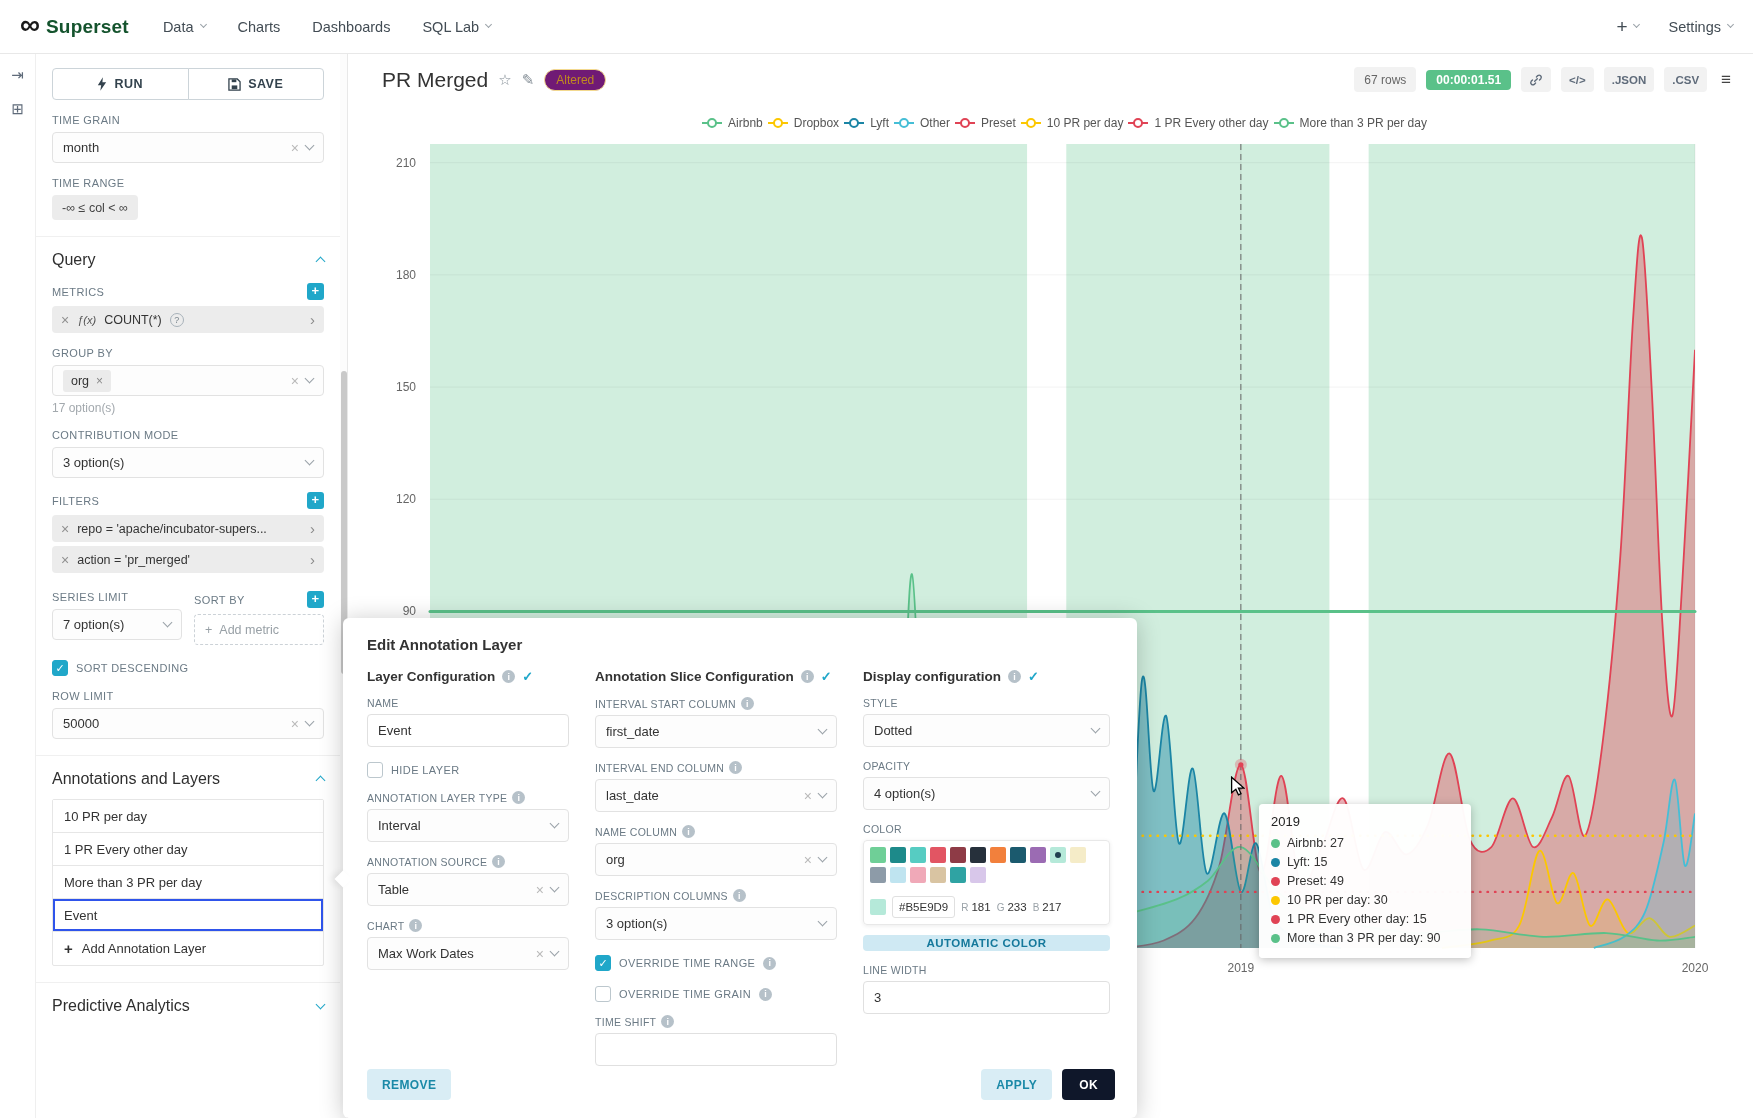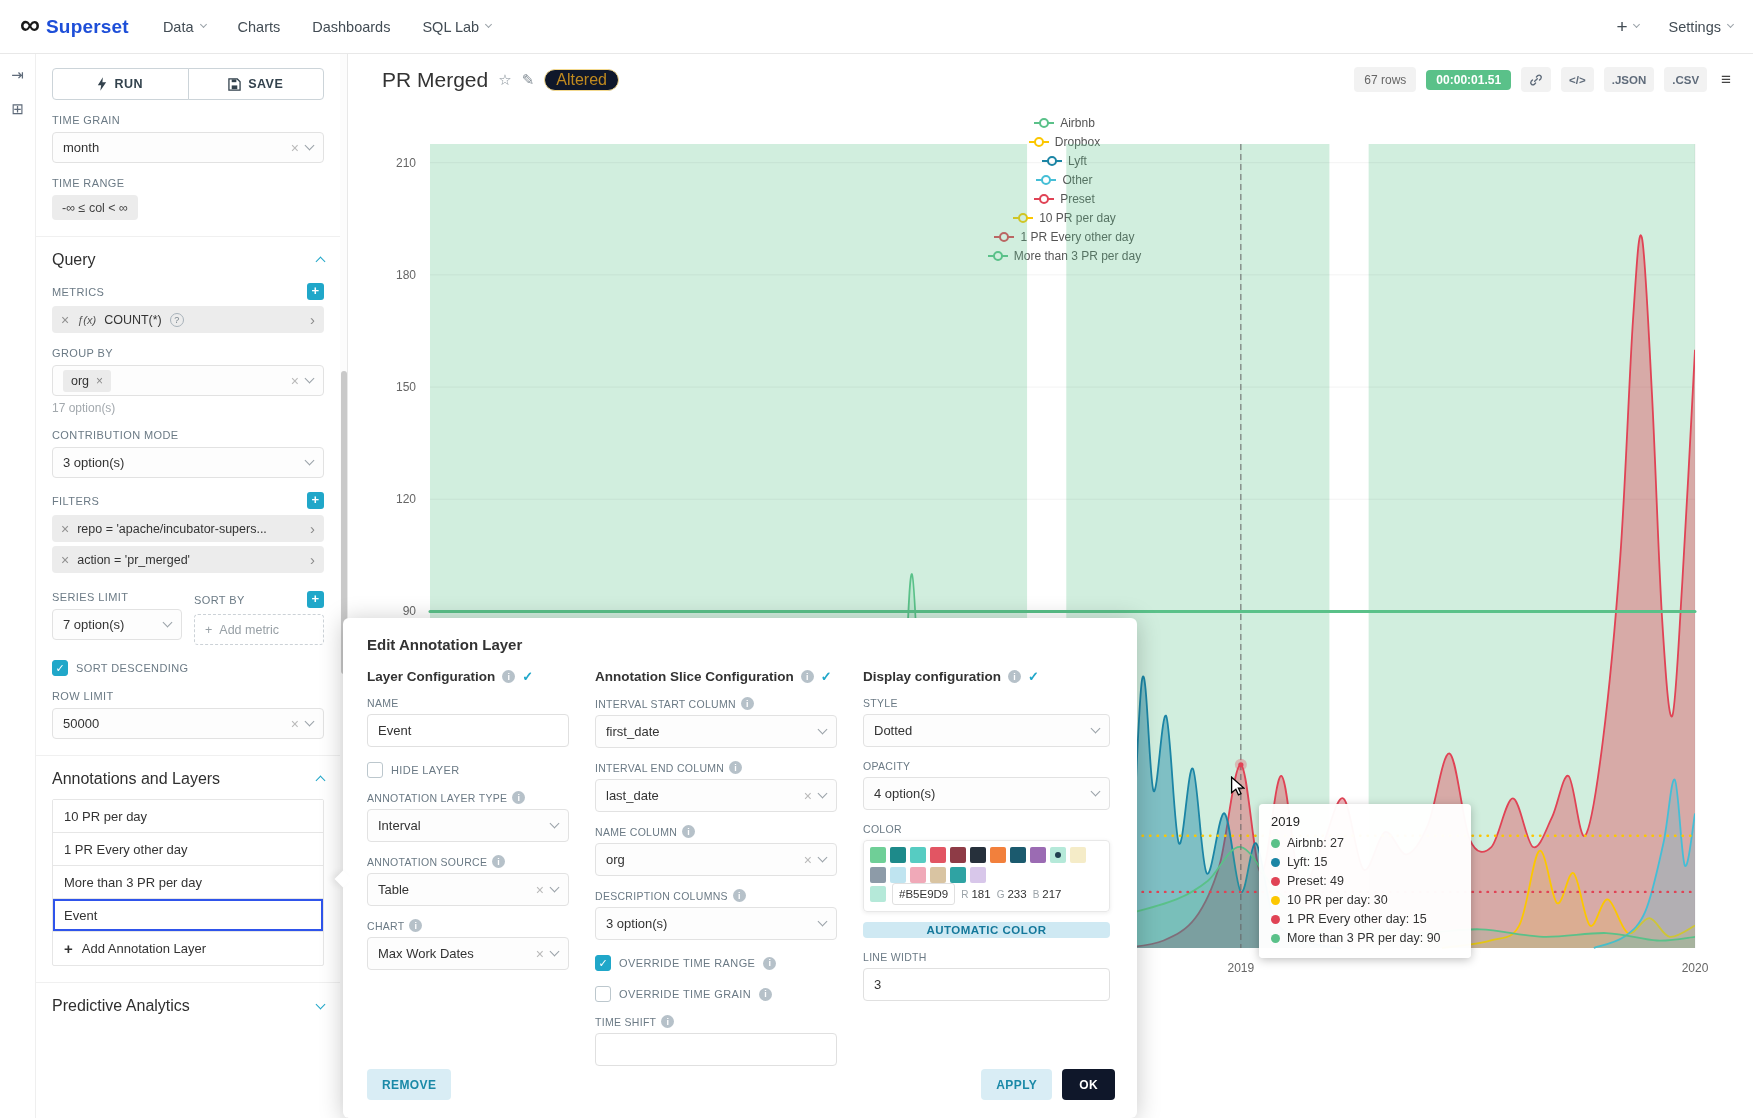--- a/index.html
+++ b/index.html
@@ -4,21 +4,21 @@
 <style>
   * { margin:0; padding:0; box-sizing:border-box; }
   body { font-family:"Liberation Sans", sans-serif; background:#fff; }
   .app { position:relative; width:1753px; height:1118px; background:#fff; overflow:hidden; color:#333; }
   .spring { flex:1; }
 
   
   .navbar { position:absolute; top:0; left:0; right:0; height:54px; background:#fff; border-bottom:1px solid #e8e8e8; display:flex; align-items:center; padding:0 20px; z-index:60; }
   .logo { display:flex; align-items:center; gap:6px; margin-right:34px; }
   .logo .inf { font-size:28px; font-weight:700; color:#1a1a1a; line-height:1; margin-top:-4px; }
-  .logo .brand { font-size:19px; font-weight:700; color:#1d4ed8; letter-spacing:.2px; }
+  .logo .brand { font-size:19px; font-weight:700; color:#14532d; letter-spacing:.2px; }
   .nav-items { display:flex; align-items:center; gap:32px; }
   .nav-item { font-size:14.5px; color:#424c54; display:flex; align-items:center; gap:7px; cursor:pointer; }
   .nav-right { margin-left:auto; display:flex; align-items:center; gap:30px; }
   .nav-plus { font-size:19px; color:#424c54; display:flex; align-items:center; gap:6px; cursor:pointer; }
   .cv { display:inline-block; width:7px; height:7px; border-right:1.6px solid #9aa2a8; border-bottom:1.6px solid #9aa2a8; transform:rotate(45deg); margin-top:-4px; }
   .cv.sm { width:5px; height:5px; border-width:1.4px; }
   .cv.up { transform:rotate(-135deg); margin-top:3px; }
   .cv.teal { border-color:#20A7C9; }
 
   
@@ -71,25 +71,25 @@
   .ann-item.selected { box-shadow:inset 0 0 0 2px #2f54eb; }
   .ann-add { height:33px; display:flex; align-items:center; gap:9px; padding:0 11px; font-size:13px; color:#333; cursor:pointer; }
   .ann-add .plussym { font-size:15px; font-weight:700; color:#333; }
 
   
   .main { position:absolute; left:348px; top:54px; right:0; bottom:0; background:#fff; z-index:10; }
   .chart-header { position:absolute; left:34px; right:22px; top:13px; display:flex; align-items:center; gap:10px; }
   .title { font-size:21px; color:#333; font-weight:500; }
   .ic { font-size:15px; color:#848e96; cursor:pointer; }
   .ic.ham { font-size:17px; color:#444; margin-left:4px; }
-  .badge-altered { height:22px; padding:0 11px; border:1px solid #f3d98f; background:#0f172a; color:#c08a1f; border-radius:11px; font-size:16px; display:flex; align-items:center; cursor:pointer; }
+  .badge-altered { height:22px; padding:0 11px; border:1px solid #f3d98f; background:#701a75; color:#c08a1f; border-radius:11px; font-size:12px; display:flex; align-items:center; cursor:pointer; }
   .badge-gray { height:25px; background:#f2f2f2; border-radius:4px; padding:0 10px; font-size:12px; color:#666; display:flex; align-items:center; }
   .badge-green { height:20px; background:#5ac189; border-radius:4px; padding:0 10px; font-size:12px; color:#fff; font-weight:600; display:flex; align-items:center; }
   .iconbtn { height:25px; min-width:27px; background:#f2f2f2; border-radius:4px; padding:0 8px; color:#5f6b7a; font-size:11.5px; display:flex; align-items:center; justify-content:center; cursor:pointer; font-weight:600; }
-  .legend { position:absolute; left:84px; right:56px; top:62px; display:flex; justify-content:center; align-items:center; gap:5px; font-size:12px; color:#555; flex-wrap:nowrap;flex-direction:column; }
+  .legend { position:absolute; left:84px; right:56px; top:62px; display:flex; justify-content:center; align-items:center; gap:5px; font-size:12px; color:#555; flex-wrap:nowrap; }
   .lg-item { display:inline-flex; align-items:center; gap:6px; cursor:pointer; white-space:nowrap; }
   .lg-mark { position:relative; width:20px; height:10px; flex:none; }
   .lg-mark i { position:absolute; left:0; right:0; top:4px; height:2px; }
   .lg-mark b { position:absolute; left:5px; top:0; width:10px; height:10px; border-radius:50%; border:2px solid #000; background:#fff; }
   .chart-svg { position:absolute; left:0; top:76px; }
 
   
   .tooltip { position:absolute; left:1259px; top:804px; width:212px; background:rgba(255,255,255,.97); border-radius:4px; box-shadow:0 2px 10px rgba(0,0,0,.25); padding:10px 12px; z-index:80; }
   .tt-title { font-size:13px; color:#222; margin-bottom:5px; }
   .tt-row { display:flex; align-items:center; gap:7px; font-size:12.5px; color:#333; line-height:19px;text-align:center; }
@@ -106,21 +106,21 @@
   .sec-head { display:flex; align-items:center; gap:7px; font-size:13.5px; font-weight:700; color:#333; margin-bottom:4px; }
   .info { width:13px; height:13px; border-radius:50%; background:#b6c1c9; color:#fff; font-size:9px; font-weight:700; display:inline-flex; align-items:center; justify-content:center; flex:none; cursor:pointer; font-style:normal; }
   .check { color:#20A7C9; font-weight:700; font-size:13px; }
   .flabel { font-size:10.5px; color:#6b7a85; letter-spacing:.3px; margin:13px 0 5px; display:flex; align-items:center; gap:5px; }
   .inp { width:100%; height:33px; border:1px solid #e0e0e0; border-radius:4px; padding:0 10px; font-size:13px; color:#333; font-family:inherit; background:#fff; }
   .msel { height:33px; }
   .picker { border:1px solid #e8e8e8; border-radius:4px; padding:6px; box-shadow:0 1px 4px rgba(0,0,0,.08); margin-top:2px; }
   .swgrid { display:flex; flex-wrap:wrap; gap:4px; }
   .swatch { width:16px; height:16px; border-radius:2px; position:relative; cursor:pointer; display:inline-block; }
   .swatch i { position:absolute; left:5px; top:5px; width:6px; height:6px; border-radius:50%; background:#204050; }
-  .hexrow { display:flex; align-items:center; gap:6px; margin-top:0; }
+  .hexrow { display:flex; align-items:center; gap:6px; margin-top:13px; }
   .chip { width:16px; height:16px; border-radius:2px; flex:none; }
   .hexbox { border:1px solid #e0e0e0; border-radius:3px; height:22px; padding:0 6px; font-size:11.5px; color:#333; display:flex; align-items:center; cursor:text; }
   .rgb { display:inline-flex; align-items:center; gap:3px; font-size:11.5px; color:#333; overflow:hidden; }
   .rgb em { font-style:normal; font-size:10px; color:#9aa2a8; }
   .auto-btn { width:100%; height:16px; margin-top:10px; background:#cfe9f3; color:#14789b; border:none; border-radius:4px; font-family:inherit; font-size:11.5px; font-weight:700; letter-spacing:.5px; cursor:pointer; }
   .btn-sec { height:31px; padding:0 15px; background:#d9edf5; color:#1a89a7; font-weight:700; font-size:12px; letter-spacing:.4px; border:none; border-radius:4px; font-family:inherit; cursor:pointer; }
   .btn-pri { height:31px; padding:0 17px; background:#0f172a; color:#fff; font-weight:700; font-size:12px; letter-spacing:.4px; border:none; border-radius:4px; font-family:inherit; cursor:pointer; }
   .remove { position:absolute; left:24px; bottom:18px; }
   .m-actions { position:absolute; right:22px; bottom:18px; display:flex; gap:10px; }
 

